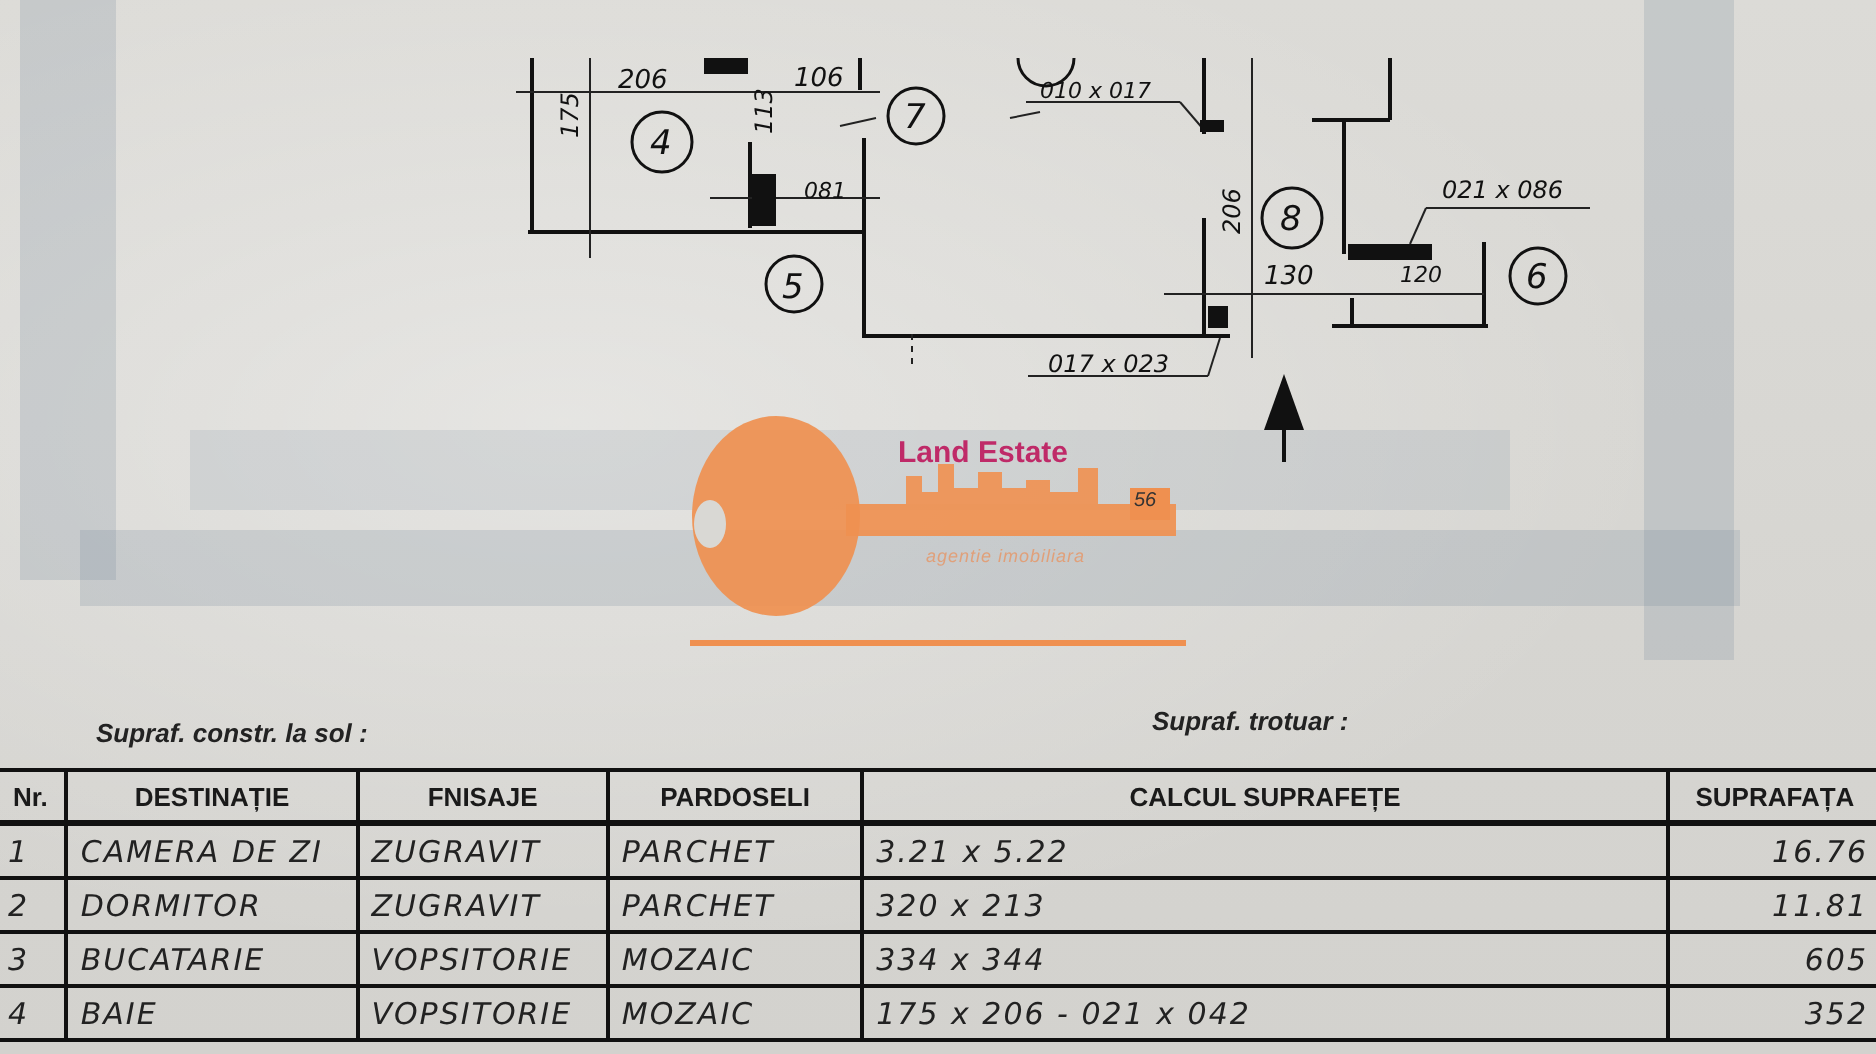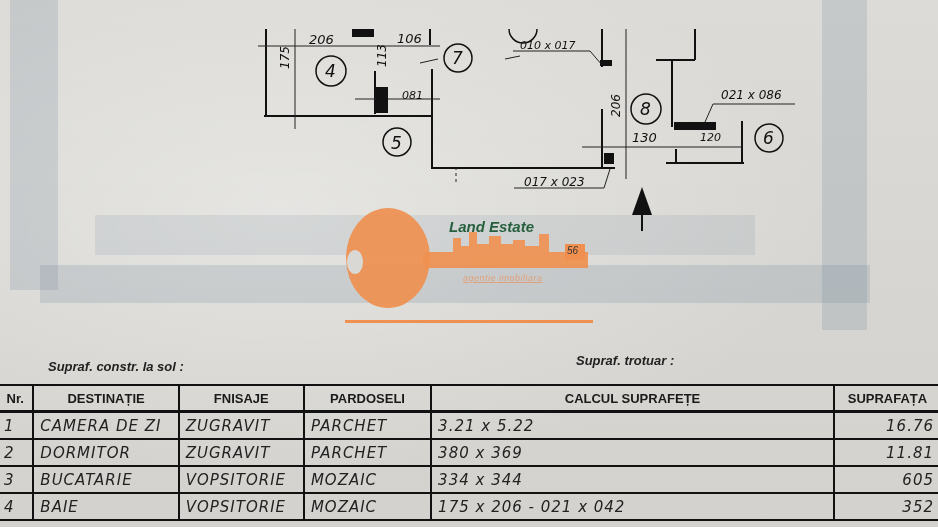--- a/index.html
+++ b/index.html
@@ -6,22 +6,22 @@
   body { width:938px; height:527px; overflow:hidden; background:#d9d8d4; position:relative;
          font-family:"Liberation Sans", sans-serif; color:#1a1a1a; }
   .paper { position:absolute; inset:0;
     background:
       radial-gradient(ellipse at 30% 40%, rgba(255,255,255,0.35), rgba(0,0,0,0) 60%),
       linear-gradient(180deg, #dcdbd7 0%, #d6d5d1 60%, #d3d2ce 100%); }
   .ghost { position:absolute; background:rgba(120,135,155,0.22); }
   .plan { position:absolute; left:0; top:0; width:938px; height:210px;margin-top:29px; }
   .plan svg { position:absolute; left:0; top:0; }
   .logo { position:absolute; left:343px; top:200px; width:260px; height:130px; }
-  .logo-title { position:absolute; left:106px; top:18px; font-size:15px; font-style:italic; font-weight:bold; color:#14532d; opacity:.9; }
-  .logo-sub { position:absolute; left:120px; top:73px; font-size:9px; font-style:italic; color:#e0a07a; letter-spacing:.5px;text-decoration:underline; }
+  .logo-title { position:absolute; left:106px; top:18px; font-size:15px; font-weight:bold; color:#be185d; opacity:.9; }
+  .logo-sub { position:absolute; left:120px; top:73px; font-size:9px; font-style:italic; color:#e0a07a; letter-spacing:.5px; }
   .label { position:absolute; font-size:13px; font-weight:bold; color:#222;font-style:italic; }
   table.grid { position:absolute; left:-4px; top:384px; border-collapse:collapse; width:946px; }
   table.grid td, table.grid th { border:2px solid #111; height:25px; padding:0 6px; font-size:13px; }
   table.grid th { font-weight:bold; height:24px; border-bottom:3px solid #111; }
   table.grid td.h { font-family:"DejaVu Sans", sans-serif; font-style:italic; font-size:15px; letter-spacing:1px; color:#222; }
   td.num { text-align:right; }
 </style>
 </head>
 <body>
 
@@ -139,21 +139,21 @@
       <td class="h">ZUGRAVIT</td>
       <td class="h">PARCHET</td>
       <td class="h">3.21 x 5.22</td>
       <td class="h num">16.76</td>
     </tr>
     <tr>
       <td class="h">2</td>
       <td class="h">DORMITOR</td>
       <td class="h">ZUGRAVIT</td>
       <td class="h">PARCHET</td>
-      <td class="h">380 x 369</td>
+      <td class="h">320 x 213</td>
       <td class="h num">11.81</td>
     </tr>
     <tr>
       <td class="h">3</td>
       <td class="h">BUCATARIE</td>
       <td class="h">VOPSITORIE</td>
       <td class="h">MOZAIC</td>
       <td class="h">334 x 344</td>
       <td class="h num">605</td>
     </tr>

